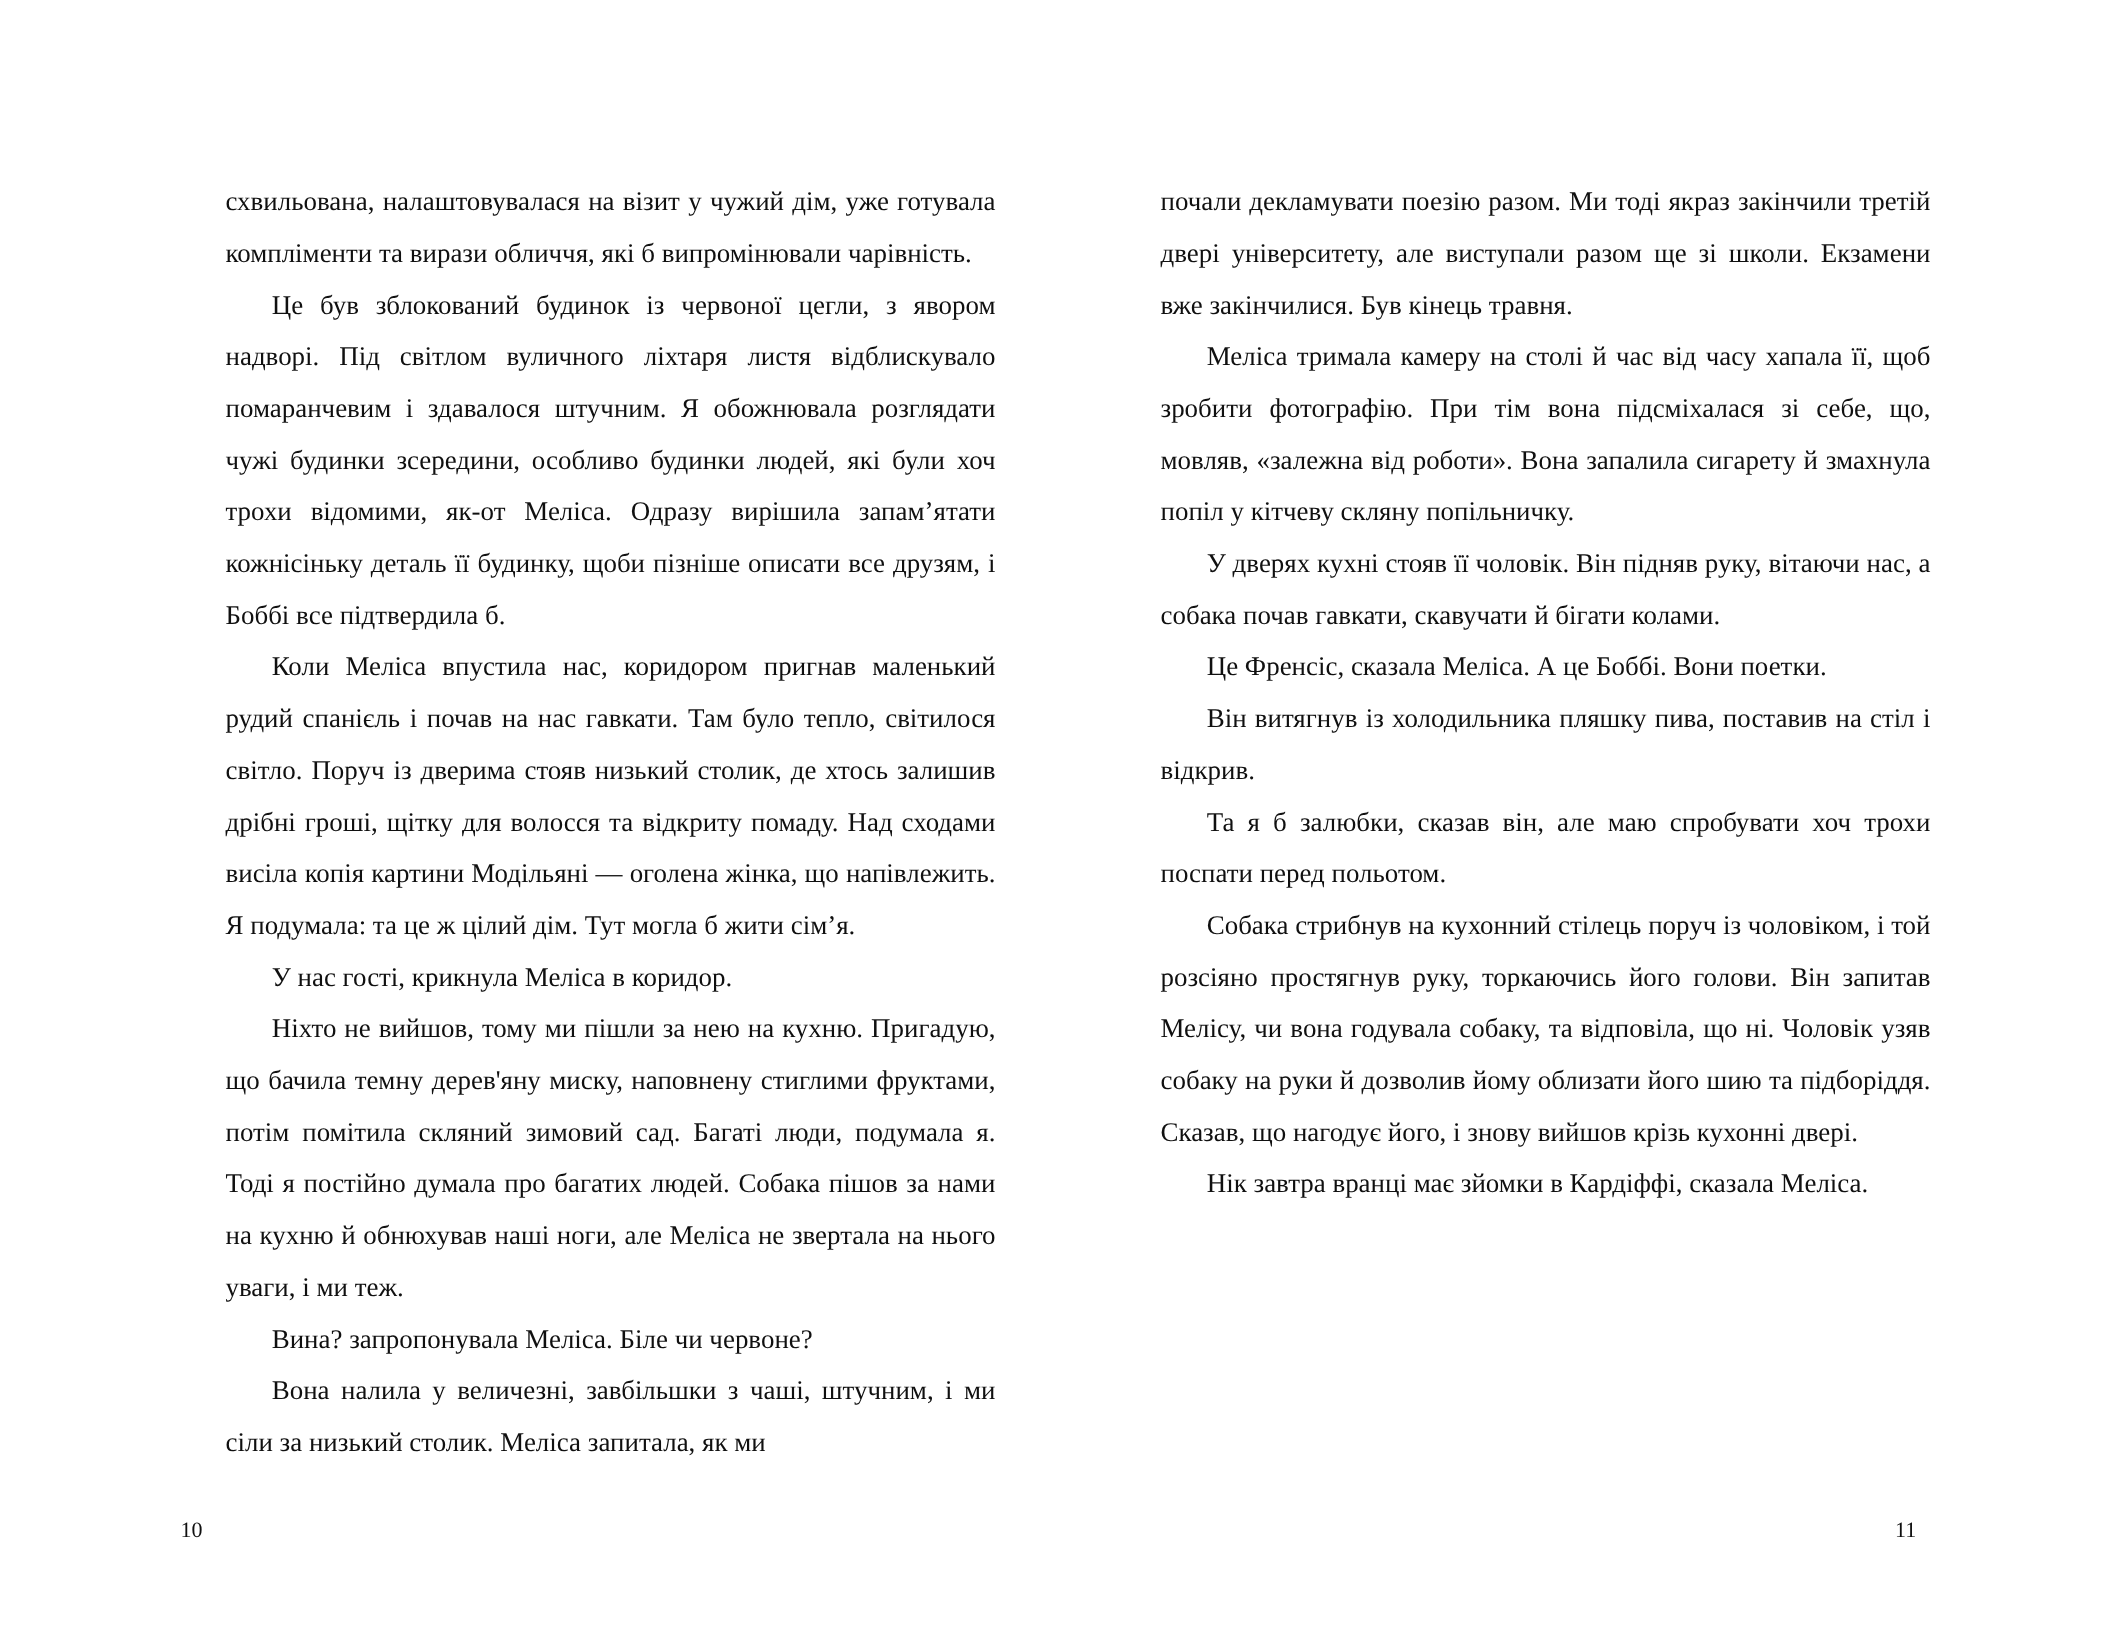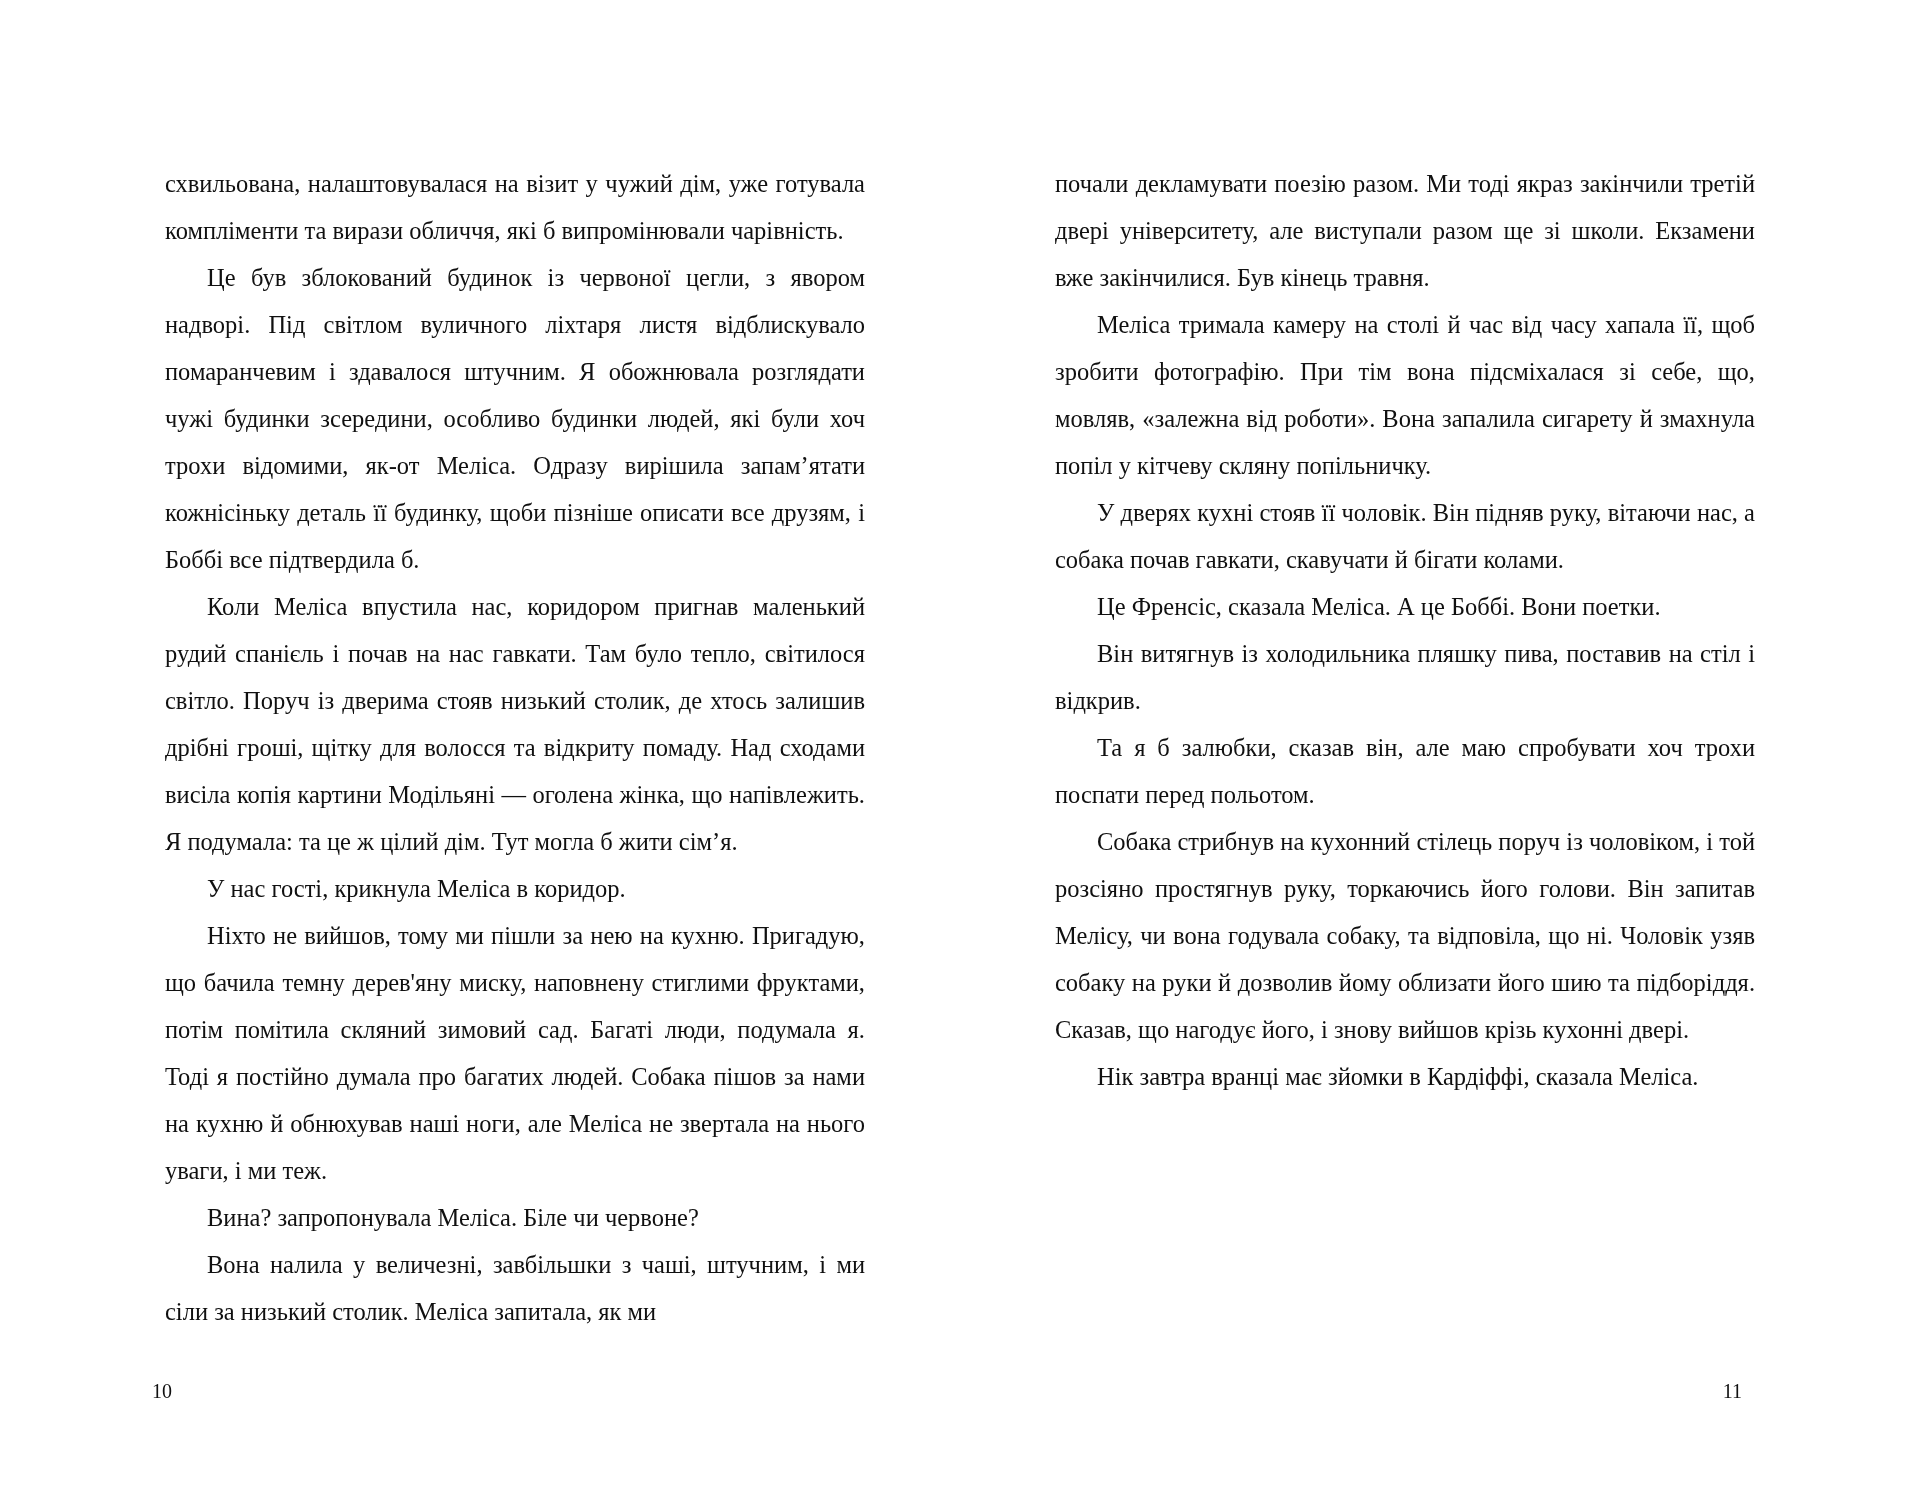--- a/index.html
+++ b/index.html
@@ -21,20 +21,21 @@
     left: 0;
     width: 1920px;
     display: flex;
     justify-content: space-between;
     box-sizing: border-box;
     padding: 0 165px;
   }
   .column {
     width: 700px;
     box-sizing: border-box;
+    margin-left: 40px;
   }
   .column.right {
     width: 700px;
   }
   p {
     margin: 0;
     font-family: "Liberation Serif", "DejaVu Serif", serif;
     font-size: 24.5px;
     line-height: 47px;
     color: #101010;
@@ -47,21 +48,21 @@
     text-indent: 42px;
   }
   .folio {
     position: absolute;
     bottom: 95px;
     font-family: "Liberation Serif", "DejaVu Serif", serif;
     font-size: 20px;
     color: #101010;
   }
   .folio.left {
-    left: 152px;
+    left: 164px;
   }
   .folio.right {
     right: 178px;
   }
 </style>
 </head>
 <body>
 
 <div class="page">
 

